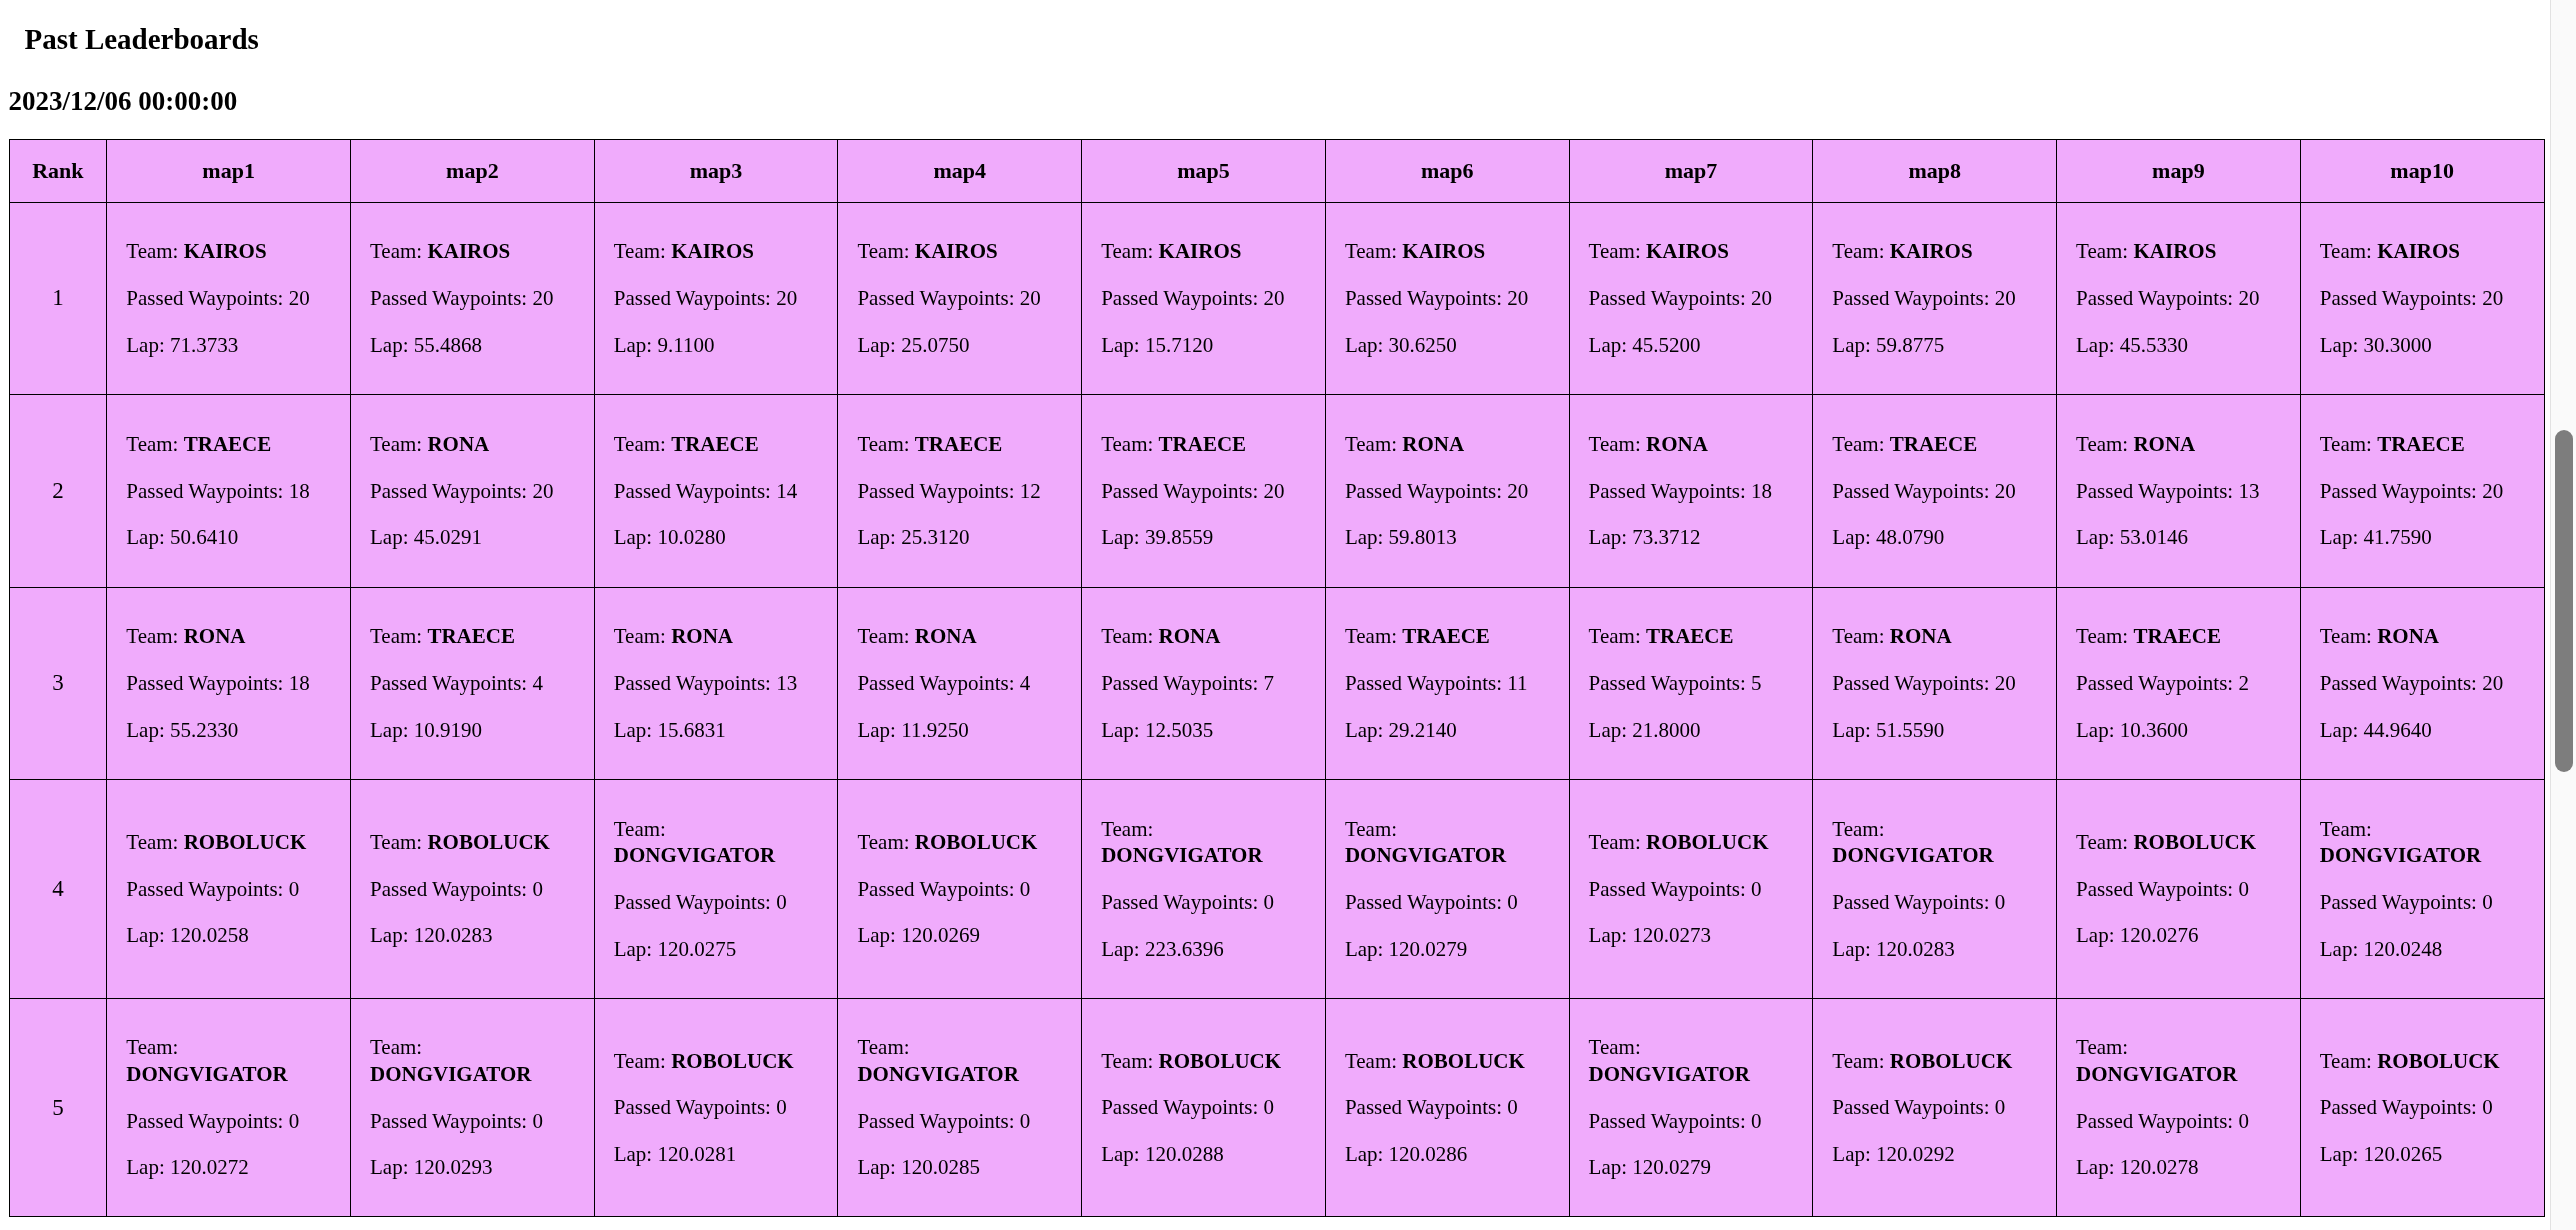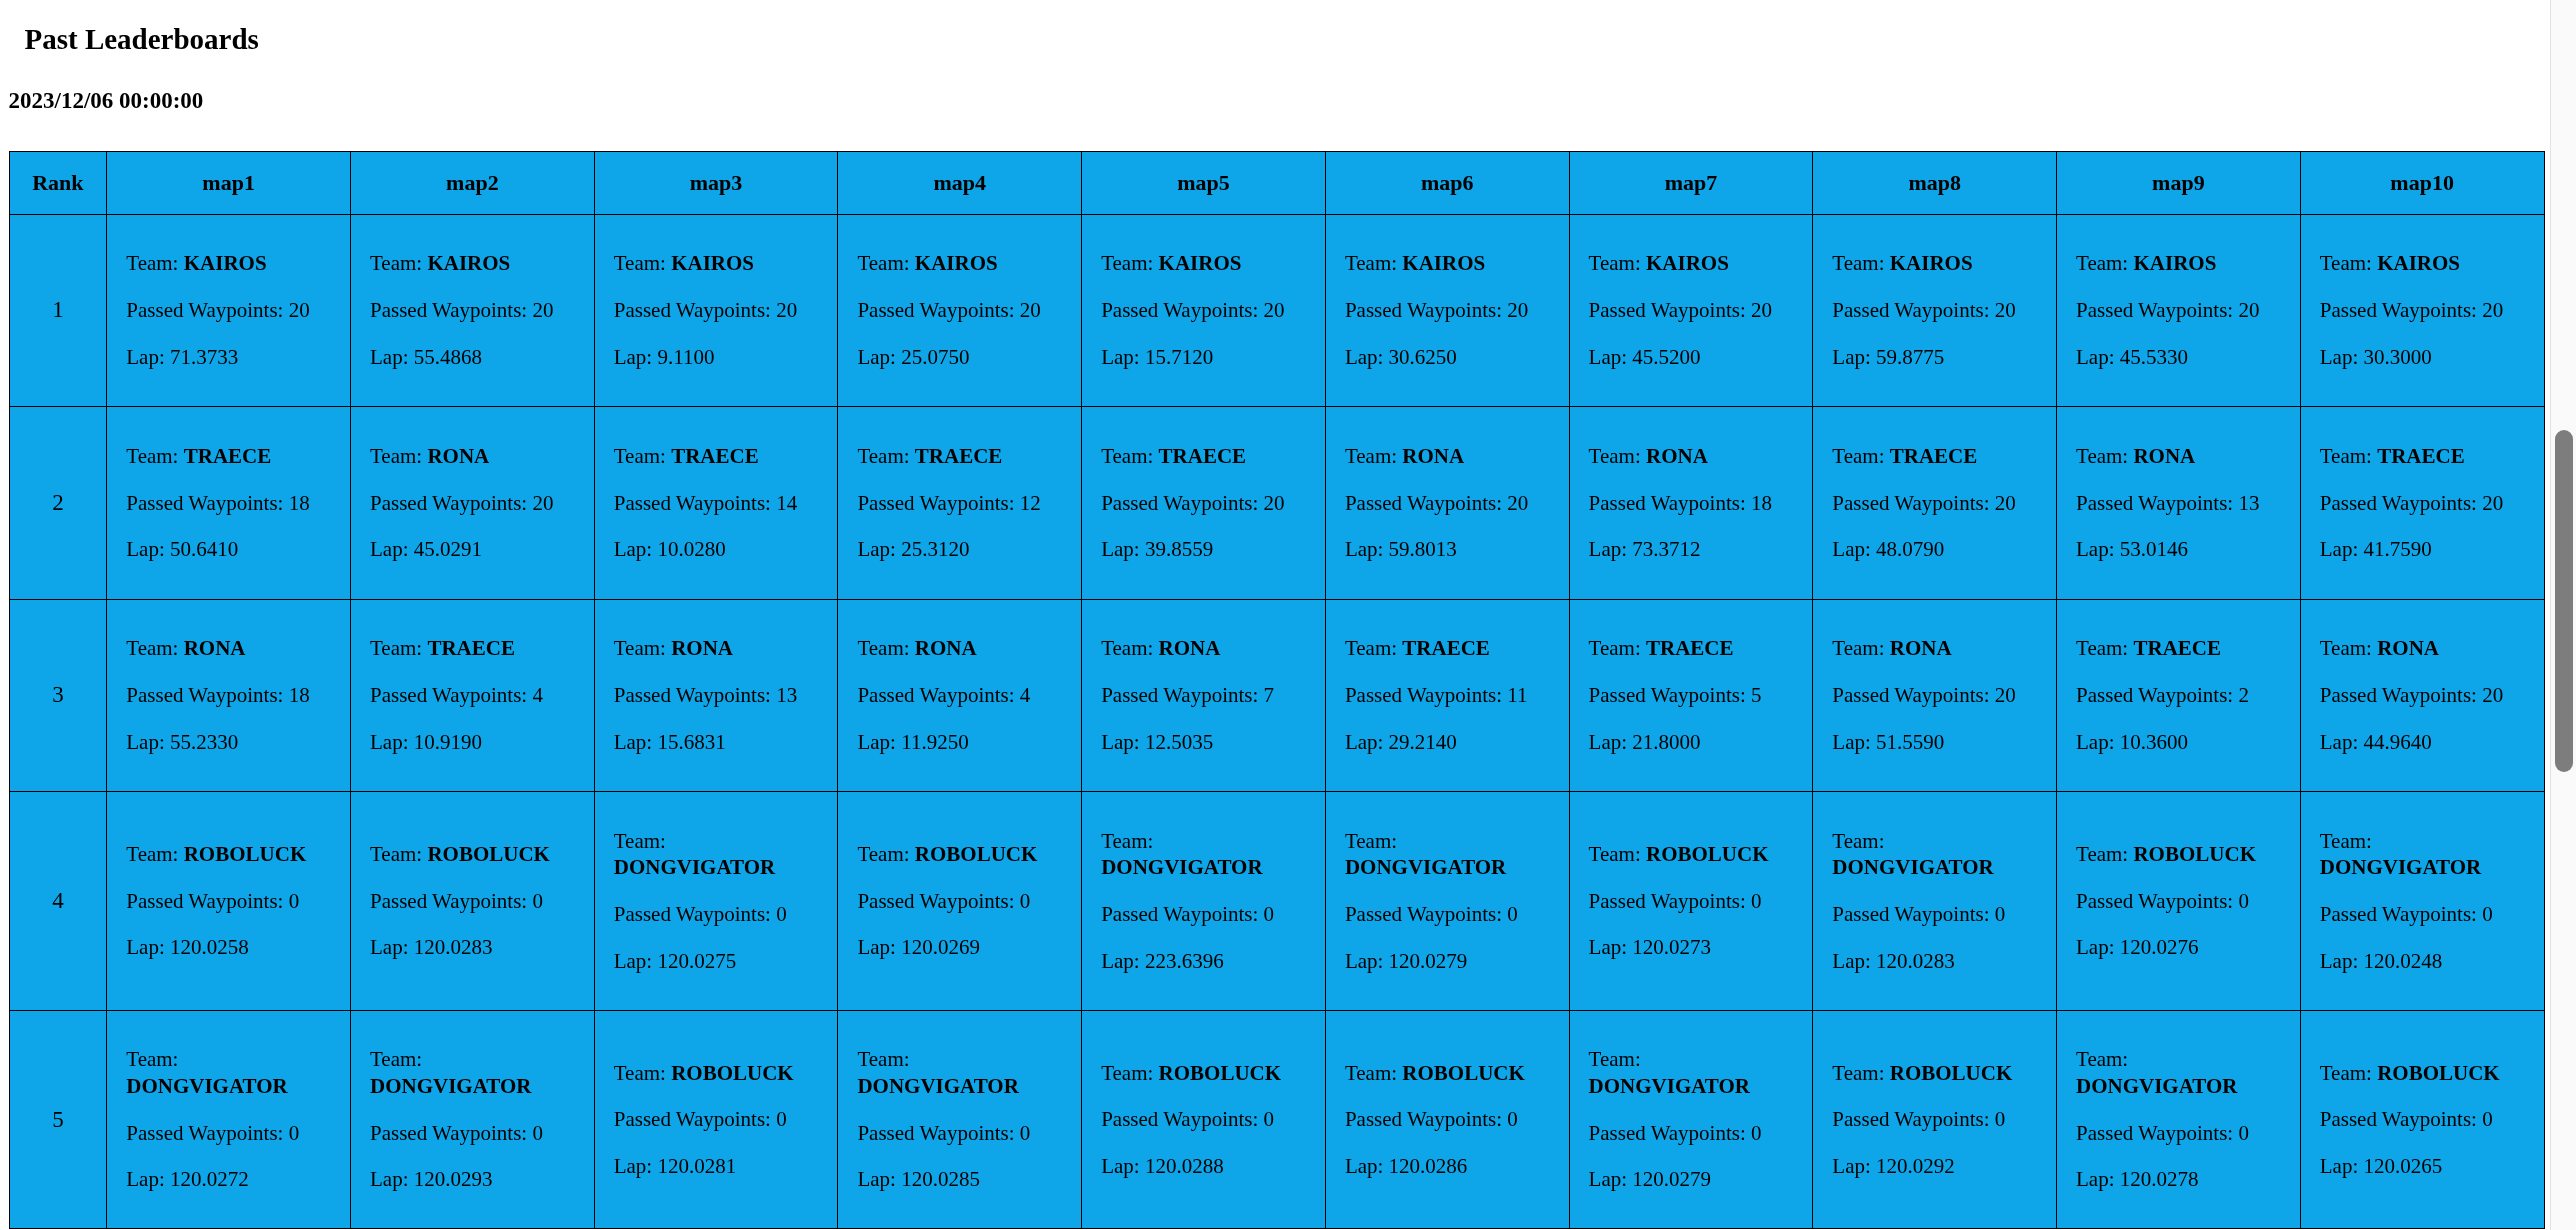--- a/index.html
+++ b/index.html
@@ -15,31 +15,31 @@
   .content {
     padding: 6.8px 0 0 8.5px;
   }
   h1.page-title {
     font-size: 29px;
     line-height: 32px;
     font-weight: bold;
     margin: 16px;
   }
   h2.page-timestamp {
-    font-size: 23px;
+    font-size: 27px;
     line-height: 28px;
     font-weight: bold;
     margin: 32px 0 0 0;
   }
   table.leaderboard {
     border-collapse: collapse;
     table-layout: fixed;
     width: 2536px;
-    margin-top: 36px;
-    background: #0ea5e9;
+    margin-top: 24px;
+    background: #f0abfc;
   }
   table.leaderboard th,
   table.leaderboard td {
     border: 1.7px solid #000;
   }
   th.rank-th {
     width: 90px;
   }
   table.leaderboard th {
     font-size: 22px;

